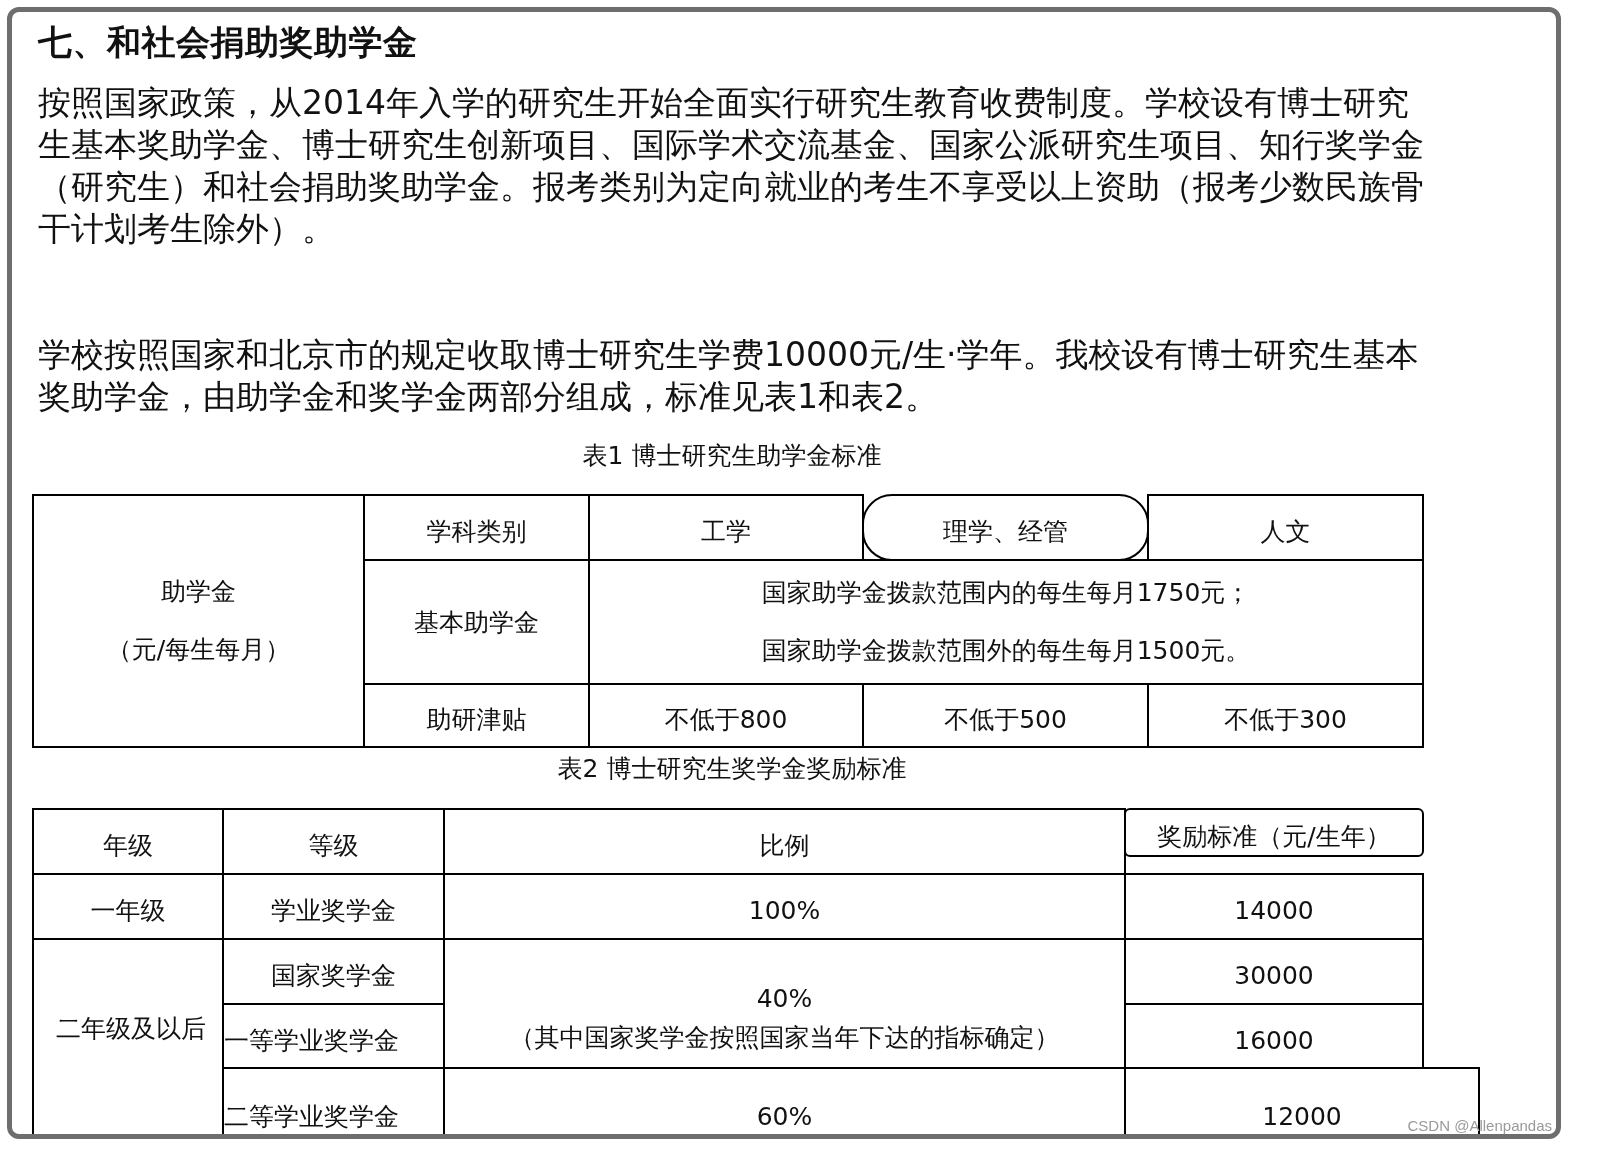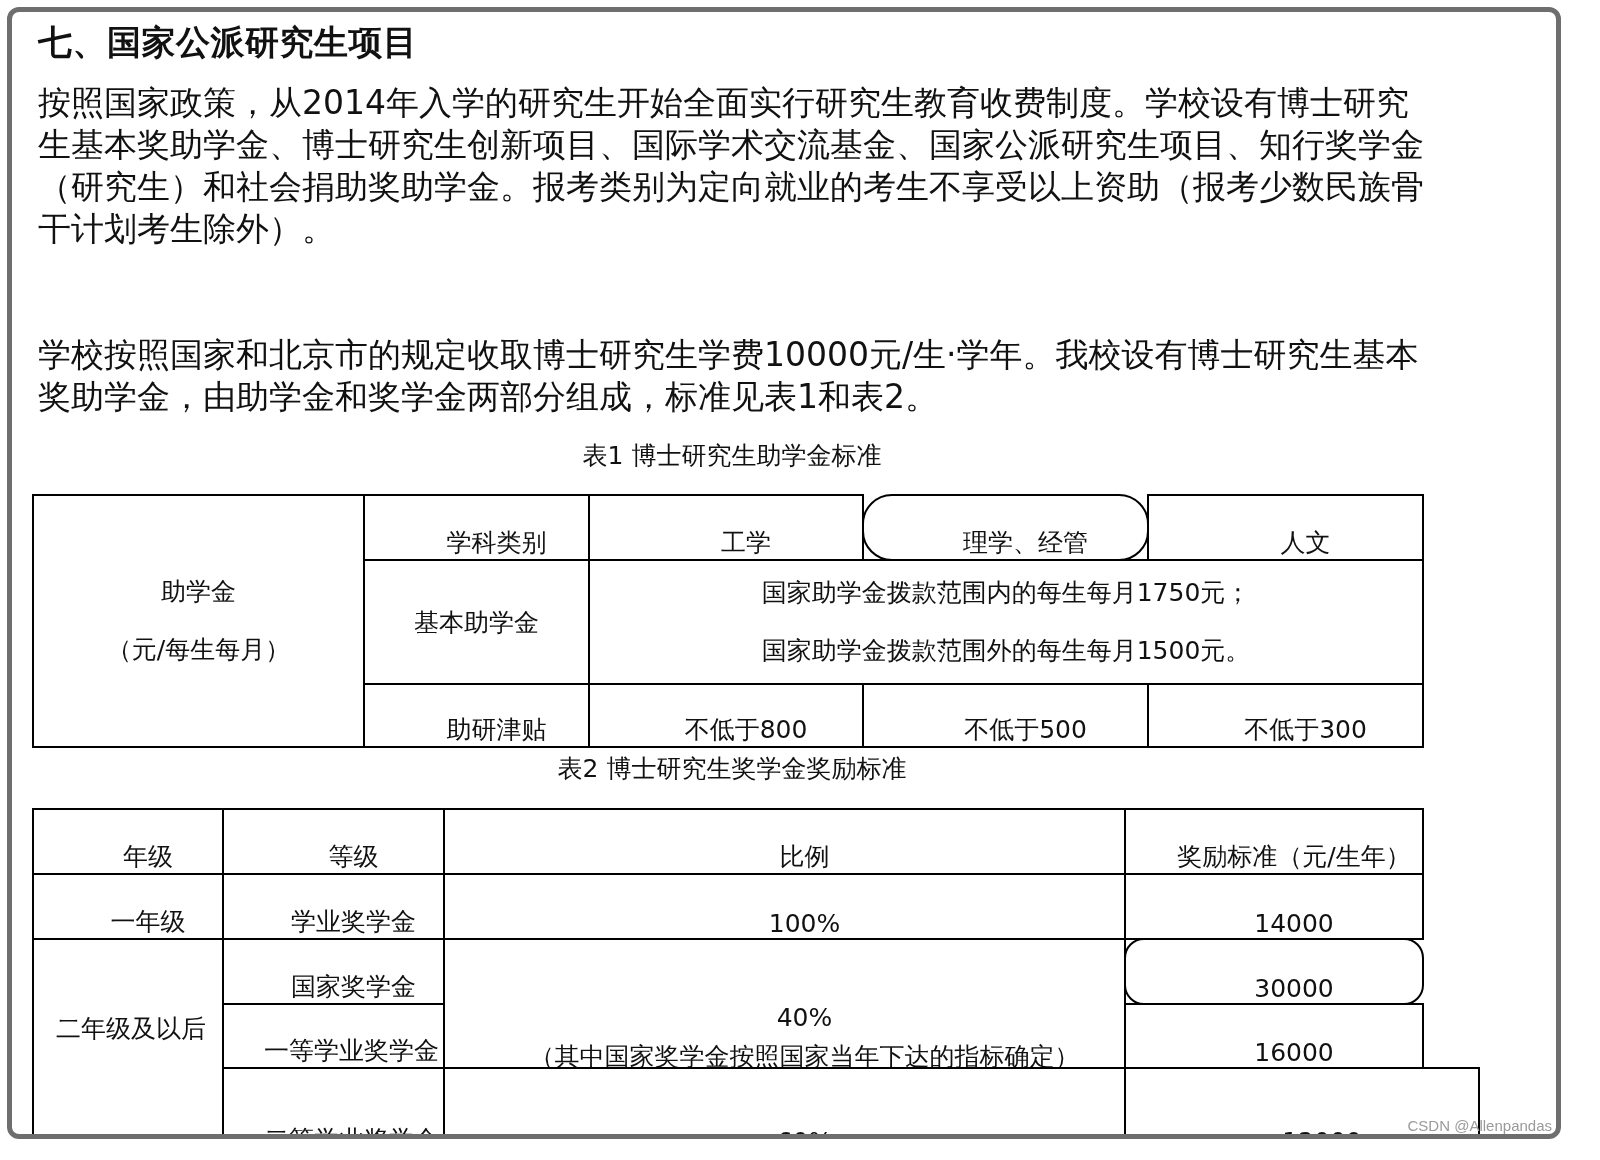--- a/index.html
+++ b/index.html
@@ -14,32 +14,32 @@
     .h2 { left: 22px; top: 262px; font-size: 33px; font-weight: bold; }
     .p2 { top: 322px; }
     .caption { font-size: 25px; text-align: center; }
     .cap1 { left: 0; width: 1440px; top: 427px; }
     .cap2 { left: 0; width: 1440px; top: 740px; }
 
     .grid { position: absolute; }
     .cell { position: absolute; box-sizing: border-box; border: 2px solid #000;
             font-size: 25px; text-align: center; display: flex; flex-direction: column;
             align-items: center; background: #fff; }
-    .cell.top { justify-content: flex-end; padding-top: 8px; padding-left: 40px; }
+    .cell.top { justify-content: center; padding-top: 8px; }
     .cell.mid { justify-content: center; }
     .cell .line { display: block; line-height: 58px; }
     .watermark { position: absolute; right: 4px; bottom: 0px; font-size: 15px; color: #9a9a9a;
                  font-family: "Liberation Sans", sans-serif; }
   </style>
 </head>
 <body>
 
 <div class="frame">
 
-  <div class="abs h1">七、国家公派研究生项目</div>
+  <div class="abs h1">七、和社会捐助奖助学金</div>
   <div class="abs para p1">按照国家政策，从2014年入学的研究生开始全面实行研究生教育收费制度。学校设有博士研究生基本奖助学金、博士研究生创新项目、国际学术交流基金、国家公派研究生项目、知行奖学金（研究生）和社会捐助奖助学金。报考类别为定向就业的考生不享受以上资助（报考少数民族骨干计划考生除外）。</div>
 
   <div class="abs para p2">学校按照国家和北京市的规定收取博士研究生学费10000元/生·学年。我校设有博士研究生基本奖助学金，由助学金和奖学金两部分组成，标准见表1和表2。</div>
 
   <div class="abs caption cap1">表1 博士研究生助学金标准</div>
 
   <div class="grid">
     <div class="cell mid" style="left:20px; top:482px; width:333px; height:254px;">
       <span class="line">助学金</span>
       <span class="line">（元/每生每月）</span>
@@ -84,21 +84,21 @@
   <div class="grid">
     <div class="cell top" style="left:20px; top:796px; width:192px; height:67px;">
       <span>年级</span>
     </div>
     <div class="cell top" style="left:210px; top:796px; width:223px; height:67px;">
       <span>等级</span>
     </div>
     <div class="cell top" style="left:431px; top:796px; width:683px; height:67px;">
       <span>比例</span>
     </div>
-    <div class="cell top" style="left:1112px; top:796px; width:300px; height:67px;">
+    <div class="cell top" style="left:1112px; top:796px; width:300px; height:49px;border-radius:6px;">
       <span>奖励标准（元/生年）</span>
     </div>
 
     <div class="cell top" style="left:20px; top:861px; width:192px; height:67px;">
       <span>一年级</span>
     </div>
     <div class="cell top" style="left:210px; top:861px; width:223px; height:67px;">
       <span>学业奖学金</span>
     </div>
     <div class="cell top" style="left:431px; top:861px; width:683px; height:67px;">
@@ -123,21 +123,21 @@
     </div>
 
     <div class="cell top" style="left:431px; top:926px; width:683px; height:131px; padding-top:10px;">
       <span class="line">40%</span>
       <span style="line-height:20px;">（其中国家奖学金按照国家当年下达的指标确定）</span>
     </div>
     <div class="cell top" style="left:431px; top:1055px; width:683px; height:91px;">
       <span>60%</span>
     </div>
 
-    <div class="cell top" style="left:1112px; top:926px; width:300px; height:67px;border-radius:20px;">
+    <div class="cell top" style="left:1112px; top:926px; width:300px; height:67px;">
       <span>30000</span>
     </div>
     <div class="cell top" style="left:1112px; top:991px; width:300px; height:66px;">
       <span>16000</span>
     </div>
     <div class="cell top" style="left:1112px; top:1055px; width:356px; height:91px;">
       <span>12000</span>
     </div>
   </div>
 

